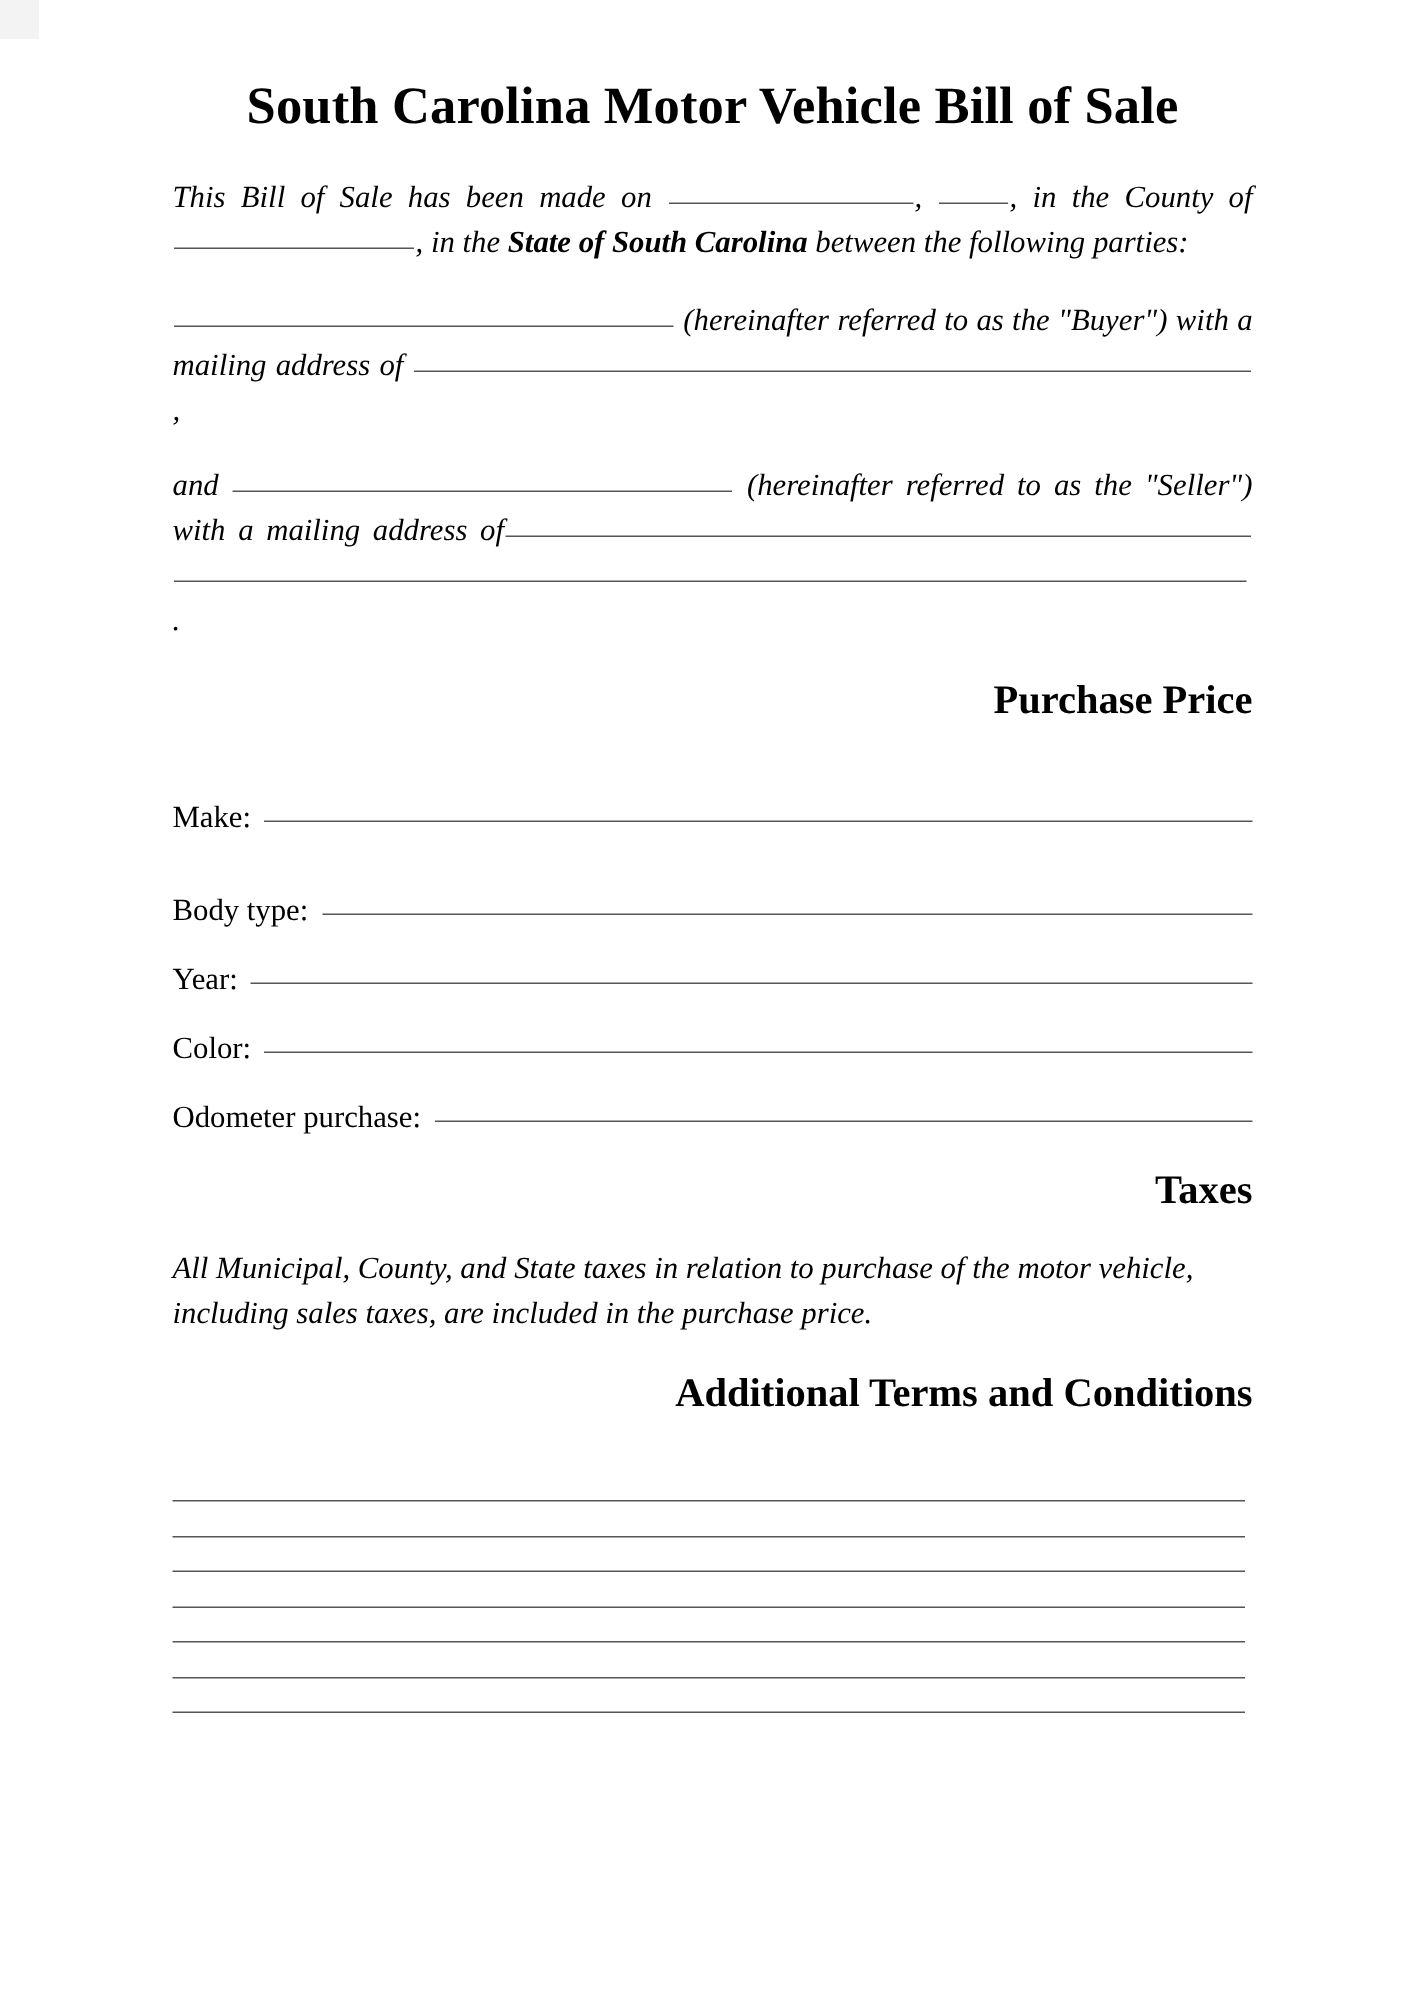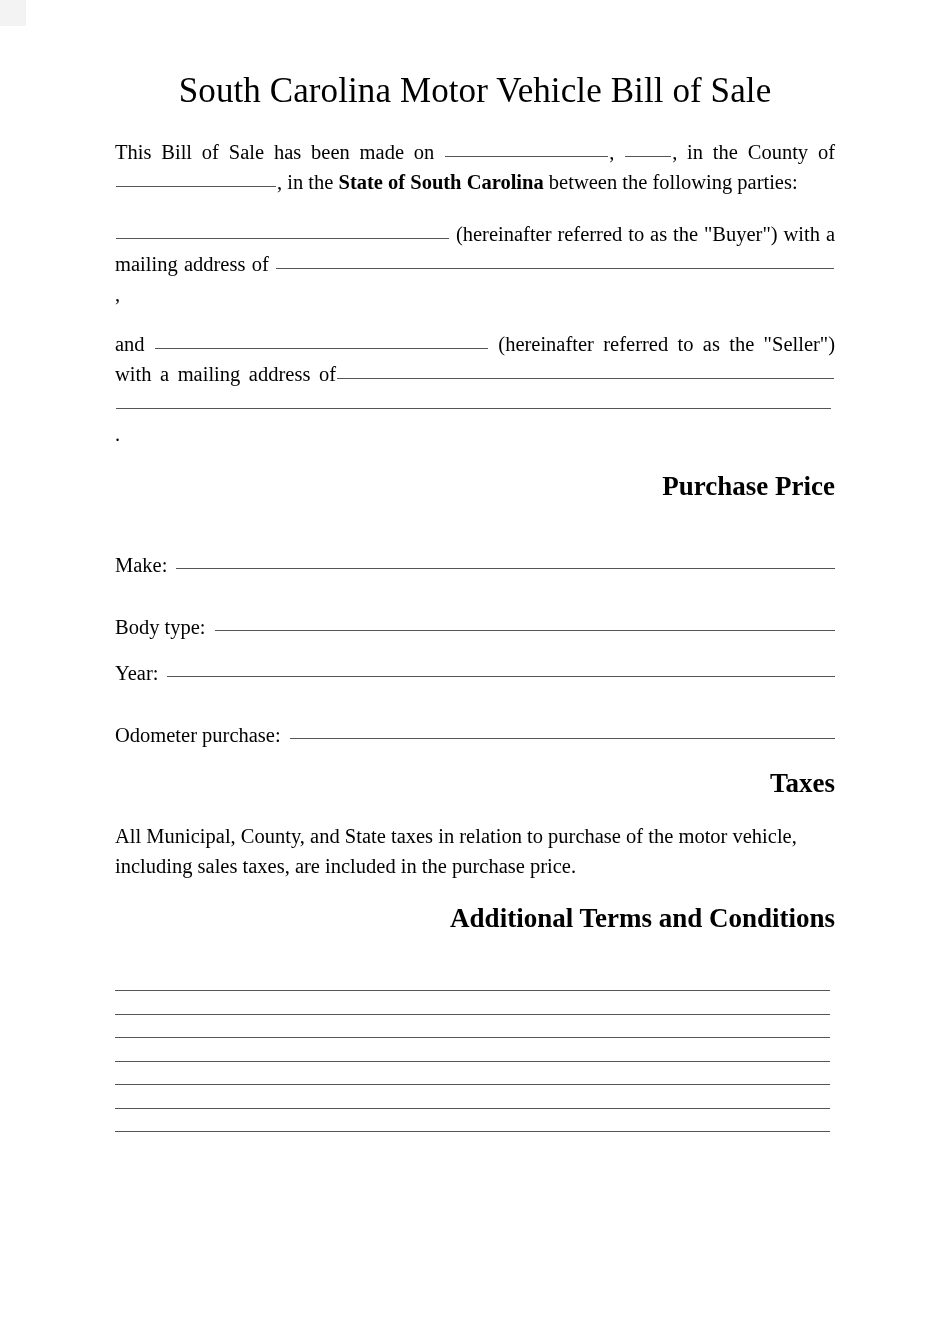--- a/index.html
+++ b/index.html
@@ -30,42 +30,43 @@
   }
   .content {
     position: absolute;
     left: 115px;
     top: 0;
     width: 720px;
   }
 
   h1.doc-title {
     font-size: 35px;
-    font-weight: normal;
+    font-weight: bold;
     text-align: center;
     margin: 0;
-    padding-top: 72px;
+    padding-top: 52px;
     letter-spacing: 0.1px;
     line-height: 1.1;
   }
 
   h2.section-title {
     font-size: 27px;
     font-weight: bold;
     text-align: right;
     margin: 0;
     line-height: 1.15;
   }
 
   p.para {
     font-size: 20.5px;
     line-height: 30px;
     margin: 0;
     text-align: justify;
     text-justify: inter-word;
+    font-style: italic;
   }
   p.para.last-left {
     text-align: left;
   }
 
   
   .blank {
     display: inline-block;
     border-bottom: 1.6px solid #555555;
     vertical-align: 2px;
@@ -178,20 +179,24 @@
         <span class="field-rule"></span>
       </div>
       <div class="spacer-16"></div>
 
       <div class="field-row">
         <span class="field-label">Year:</span>
         <span class="field-rule"></span>
       </div>
       <div class="spacer-16"></div>
 
+      <div class="field-row">
+        <span class="field-label">Color:</span>
+        <span class="field-rule"></span>
+      </div>
       <div class="spacer-16"></div>
 
       <div class="field-row">
         <span class="field-label">Odometer purchase:</span>
         <span class="field-rule"></span>
       </div>
 
     </div>
 
     <div class="spacer-18"></div>

